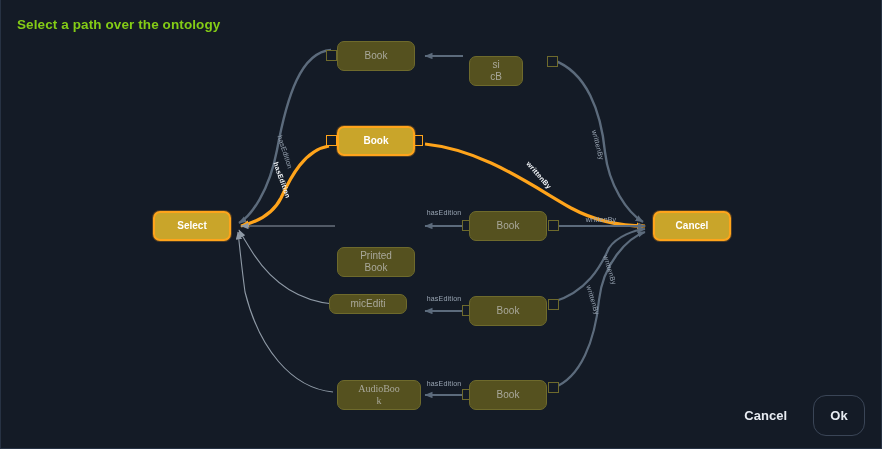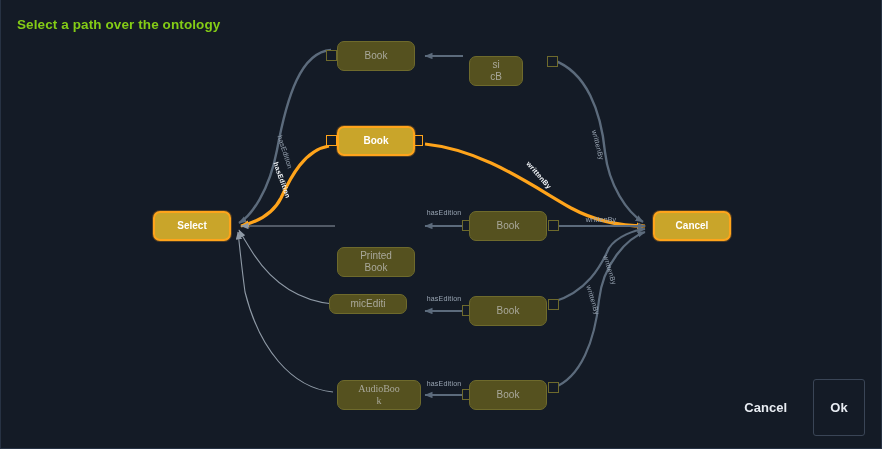--- a/index.html
+++ b/index.html
@@ -102,23 +102,23 @@
     color: #e8ecf2;
     background: transparent;
     border: none;
     padding: 8px 12px;
     cursor: pointer;
     font-family: "Liberation Sans", sans-serif;
     font-weight: bold;
   }
   .btn.outlined {
     border: 1px solid #3a4556;
-    border-radius: 3px;
+    border-radius: 13px;
     min-width: 52px;
-    padding: 20px 16px;
+    padding: 12px 16px;
   }
 </style>
 </head>
 <body>
 
 <div id="dialog">
 
   <div id="title">Select a path over the ontology</div>
 
   <svg id="graph" viewBox="0 0 882 449" xmlns="http://www.w3.org/2000/svg">

